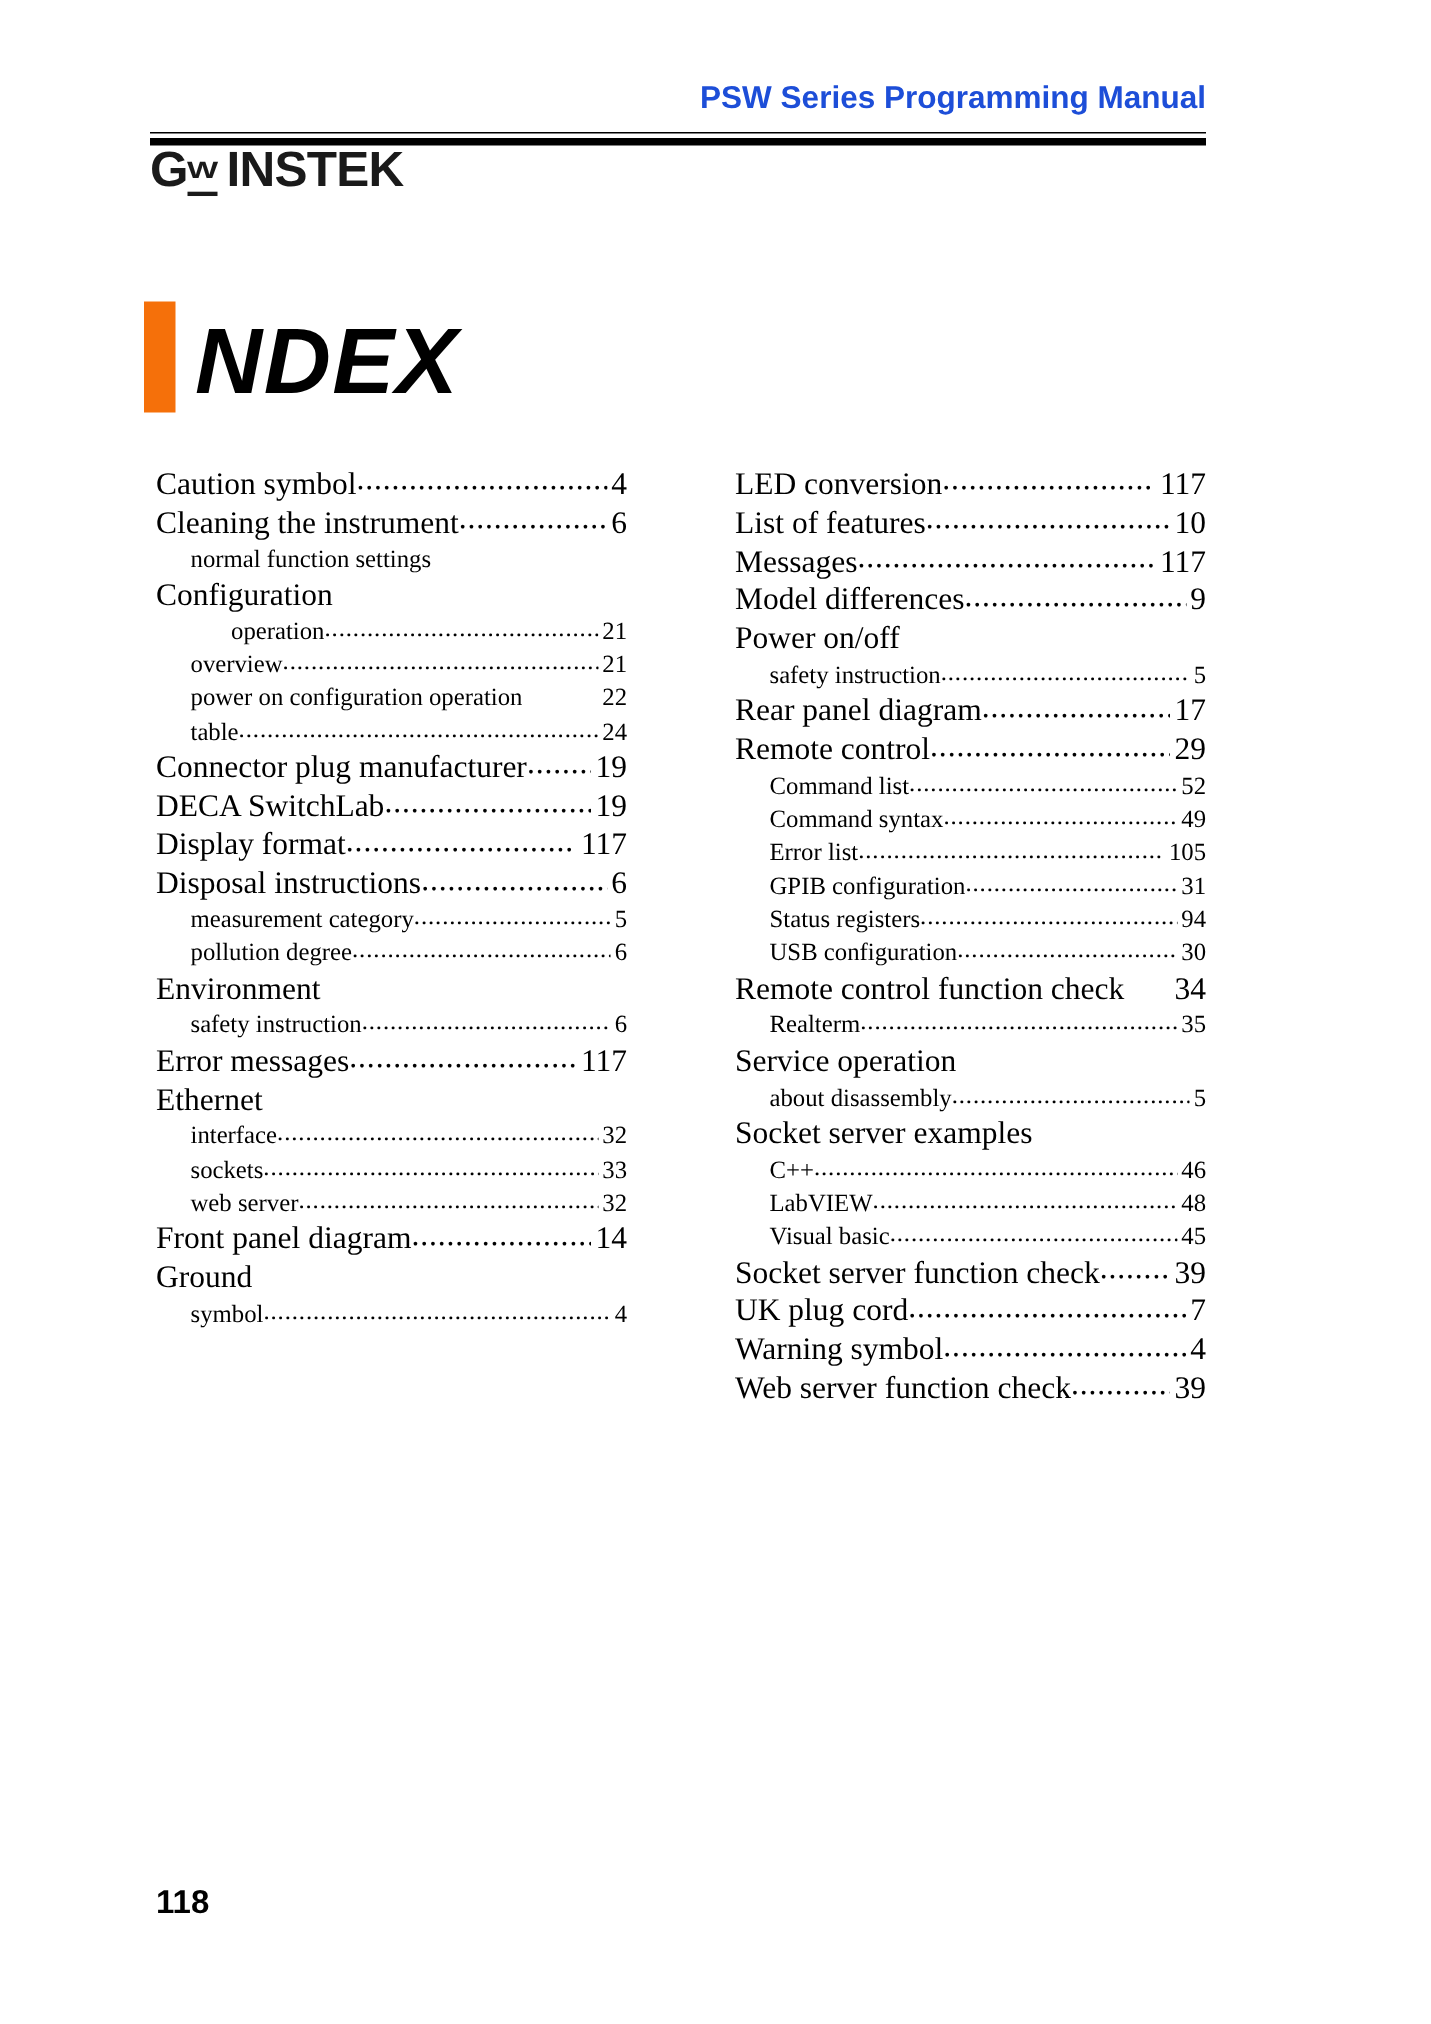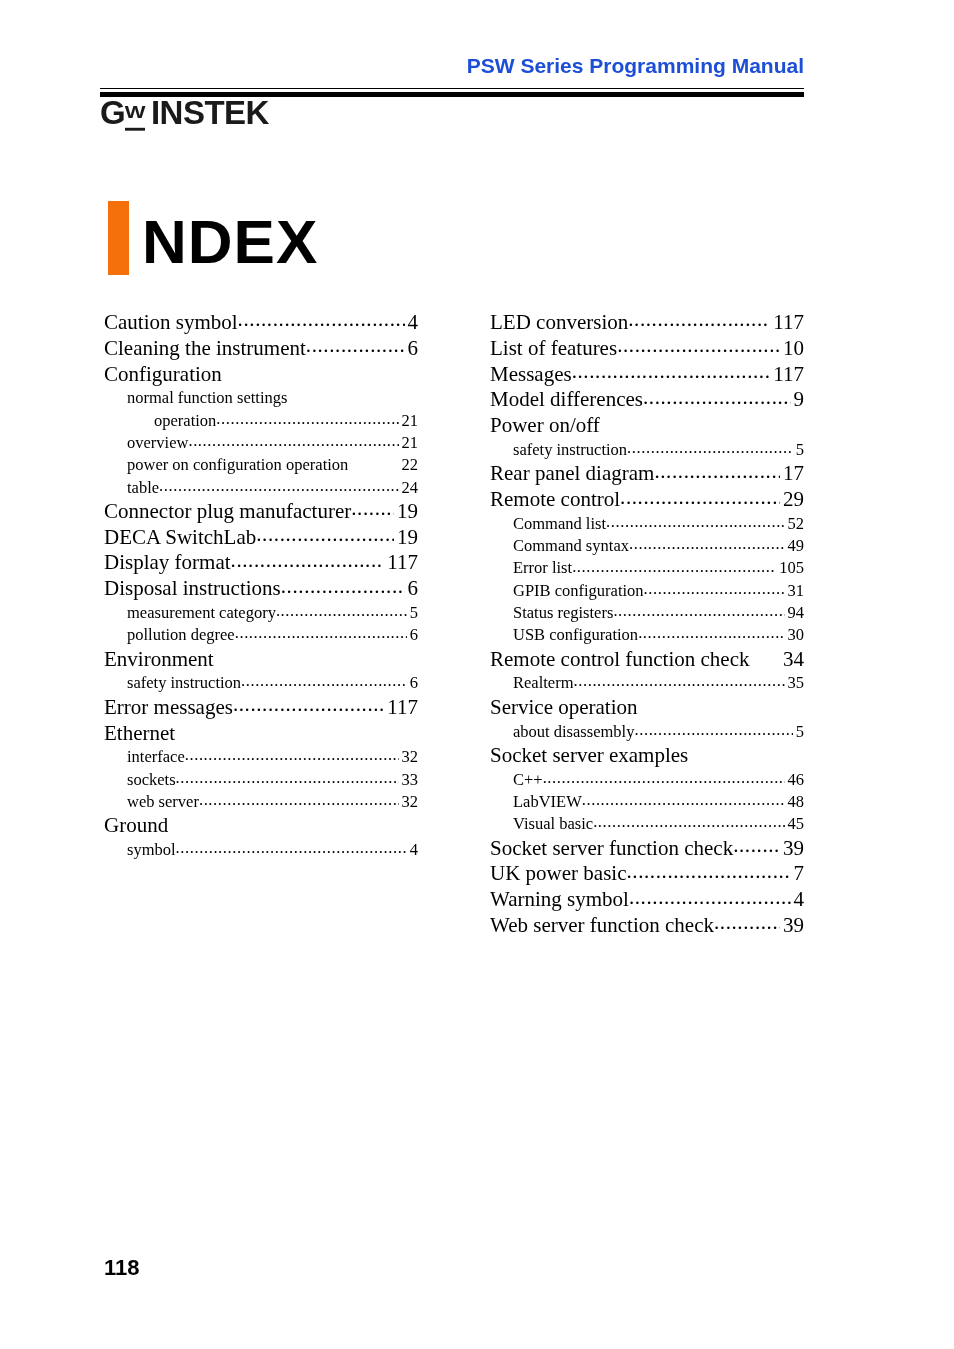--- a/index.html
+++ b/index.html
@@ -99,25 +99,26 @@
     left: 100px;
     top: 92px;
     width: 704px;
     height: 5px;
     background: #000000;
   }
 
   
   .index-heading {
     position: absolute;
-    left: 108px;
+    left: 96px;
     top: 196px;
     height: 84px;
     display: flex;
     align-items: center;
+    font-style: italic;
   }
   .index-bar {
     width: 21px;
     height: 74px;
     background: #F5700A;
     margin-right: 13px;
     flex: none;
   }
   .index-word {
     font-family: "Liberation Sans", "DejaVu Sans", sans-serif;
@@ -228,25 +229,25 @@
         <div class="entry entry-main">
           <span class="entry-label">Caution symbol</span>
           <span class="leader"></span>
           <span class="entry-page">4</span>
         </div>
         <div class="entry entry-main">
           <span class="entry-label">Cleaning the instrument</span>
           <span class="leader"></span>
           <span class="entry-page">6</span>
         </div>
+        <div class="entry entry-sub">
+          <span class="entry-label">normal function settings</span>
+        </div>
         <div class="entry entry-main">
           <span class="entry-label">Configuration</span>
-        </div>
-        <div class="entry entry-sub">
-          <span class="entry-label">normal function settings</span>
         </div>
         <div class="entry entry-subsub">
           <span class="entry-label">operation</span>
           <span class="leader"></span>
           <span class="entry-page">21</span>
         </div>
         <div class="entry entry-sub">
           <span class="entry-label">overview</span>
           <span class="leader"></span>
           <span class="entry-page">21</span>
@@ -316,20 +317,25 @@
           <span class="entry-label">sockets</span>
           <span class="leader"></span>
           <span class="entry-page">33</span>
         </div>
         <div class="entry entry-sub">
           <span class="entry-label">web server</span>
           <span class="leader"></span>
           <span class="entry-page">32</span>
         </div>
         <div class="entry entry-main">
+          <span class="entry-label">Front panel diagram</span>
+          <span class="leader"></span>
+          <span class="entry-page">14</span>
+        </div>
+        <div class="entry entry-main">
           <span class="entry-label">Ground</span>
         </div>
         <div class="entry entry-sub">
           <span class="entry-label">symbol</span>
           <span class="leader"></span>
           <span class="entry-page">4</span>
         </div>
       </div>
     <div class="column" id="col-right">
         <div class="entry entry-main">
@@ -435,21 +441,21 @@
           <span class="entry-label">Visual basic</span>
           <span class="leader"></span>
           <span class="entry-page">45</span>
         </div>
         <div class="entry entry-main">
           <span class="entry-label">Socket server function check</span>
           <span class="leader"></span>
           <span class="entry-page">39</span>
         </div>
         <div class="entry entry-main">
-          <span class="entry-label">UK power basic</span>
+          <span class="entry-label">UK plug cord</span>
           <span class="leader"></span>
           <span class="entry-page">7</span>
         </div>
         <div class="entry entry-main">
           <span class="entry-label">Warning symbol</span>
           <span class="leader"></span>
           <span class="entry-page">4</span>
         </div>
         <div class="entry entry-main">
           <span class="entry-label">Web server function check</span>

